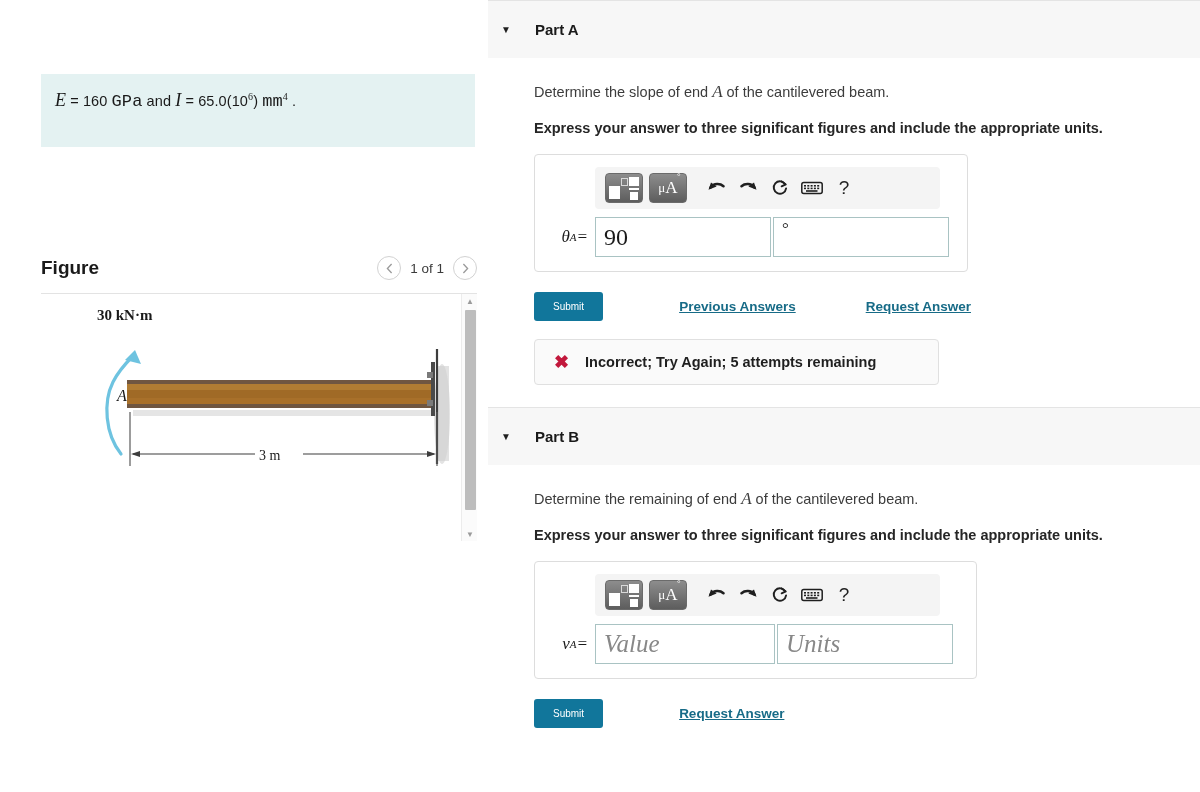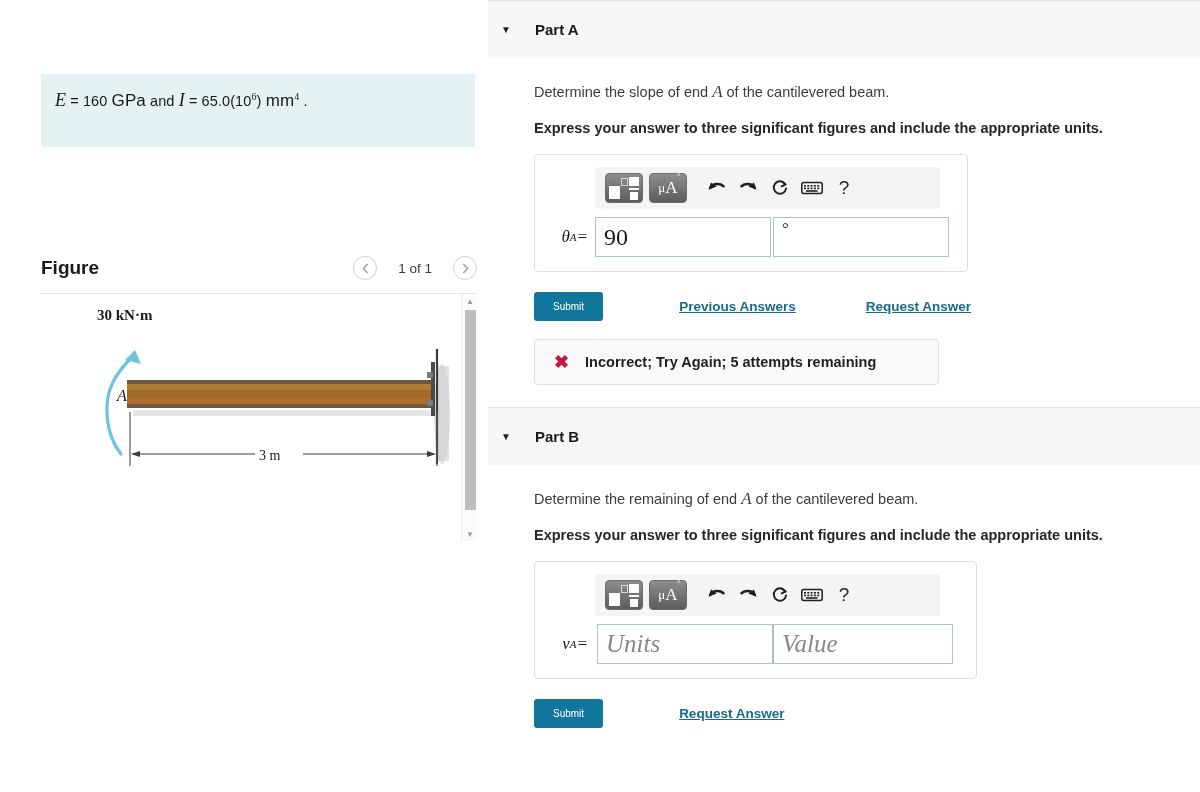--- a/index.html
+++ b/index.html
@@ -23,37 +23,37 @@
     position: absolute; left: 41px; top: 74px;
     width: 434px; height: 73px;
     background: #e4f2f2;
     padding: 16px 14px 0 14px;
   }
   .info-line1 {
     font-size: 15px; color: #1a1a1a;
     letter-spacing: .1px; white-space: nowrap;
   }
   .mi { font-family: "Liberation Serif", serif; font-style: italic; font-size: 18px; }
-  .mr { font-family: Liberation Sans, sans-serif; font-style: normal; font-size: 17px; }
+  .mr { font-family: Liberation Mono, monospace; font-style: normal; font-size: 17px; }
   .msans { font-family: "Liberation Sans", sans-serif; font-size: 14.5px; }
   sup.sm { font-size: 10px; vertical-align: super; font-family: "Liberation Serif", serif; font-style: normal; }
   .fig-link {
     margin-top: 3px; font-size: 13.5px; color: #176b87;
   }
   .fig-link a { color: #176b87; text-decoration: underline; }
 
   .figure-header {
     position: absolute; left: 41px; top: 249px;
     width: 436px; height: 38px;
     display: flex; align-items: center; justify-content: space-between;
   }
   .figure-title {
     font-size: 19px; font-weight: bold; color: #1a1a1a;
   }
-  .fig-nav { display: flex; align-items: center; gap: 21px; }
+  .fig-nav { display: flex; align-items: center; gap: 9px; }
   .navbtn {
     width: 24px; height: 24px; border-radius: 50%;
     border: 1px solid #d2d2d2; background: #fff;
     display: flex; align-items: center; justify-content: center;
     color: #9a9a9a; font-size: 11px; line-height: 1;
   }
   .fig-count { font-size: 13.5px; color: #3b3b3b; }
 
   .figure-viewport {
     position: absolute; left: 41px; top: 293px;
@@ -459,25 +459,25 @@
           </div>
           <div class="tb-icon q">?</div>
         </div>
 
         <div class="ans-row">
           <div class="ans-symbol">
             <span>v</span>
               <sub>A</sub>
               <span> =</span>
           </div>
+          <div class="ans-field value b">
+            <span class="ph">Value</span>
+          </div>
           <div class="ans-field units b">
             <span class="ph">Units</span>
-          </div>
-          <div class="ans-field value b">
-            <span class="ph">Value</span>
           </div>
         </div>
       </div>
 
       <div class="submit-row">
         <button class="btn-submit">Submit</button>
         <div class="links-wrap">
           <span class="link">Request Answer</span>
         </div>
       </div>

